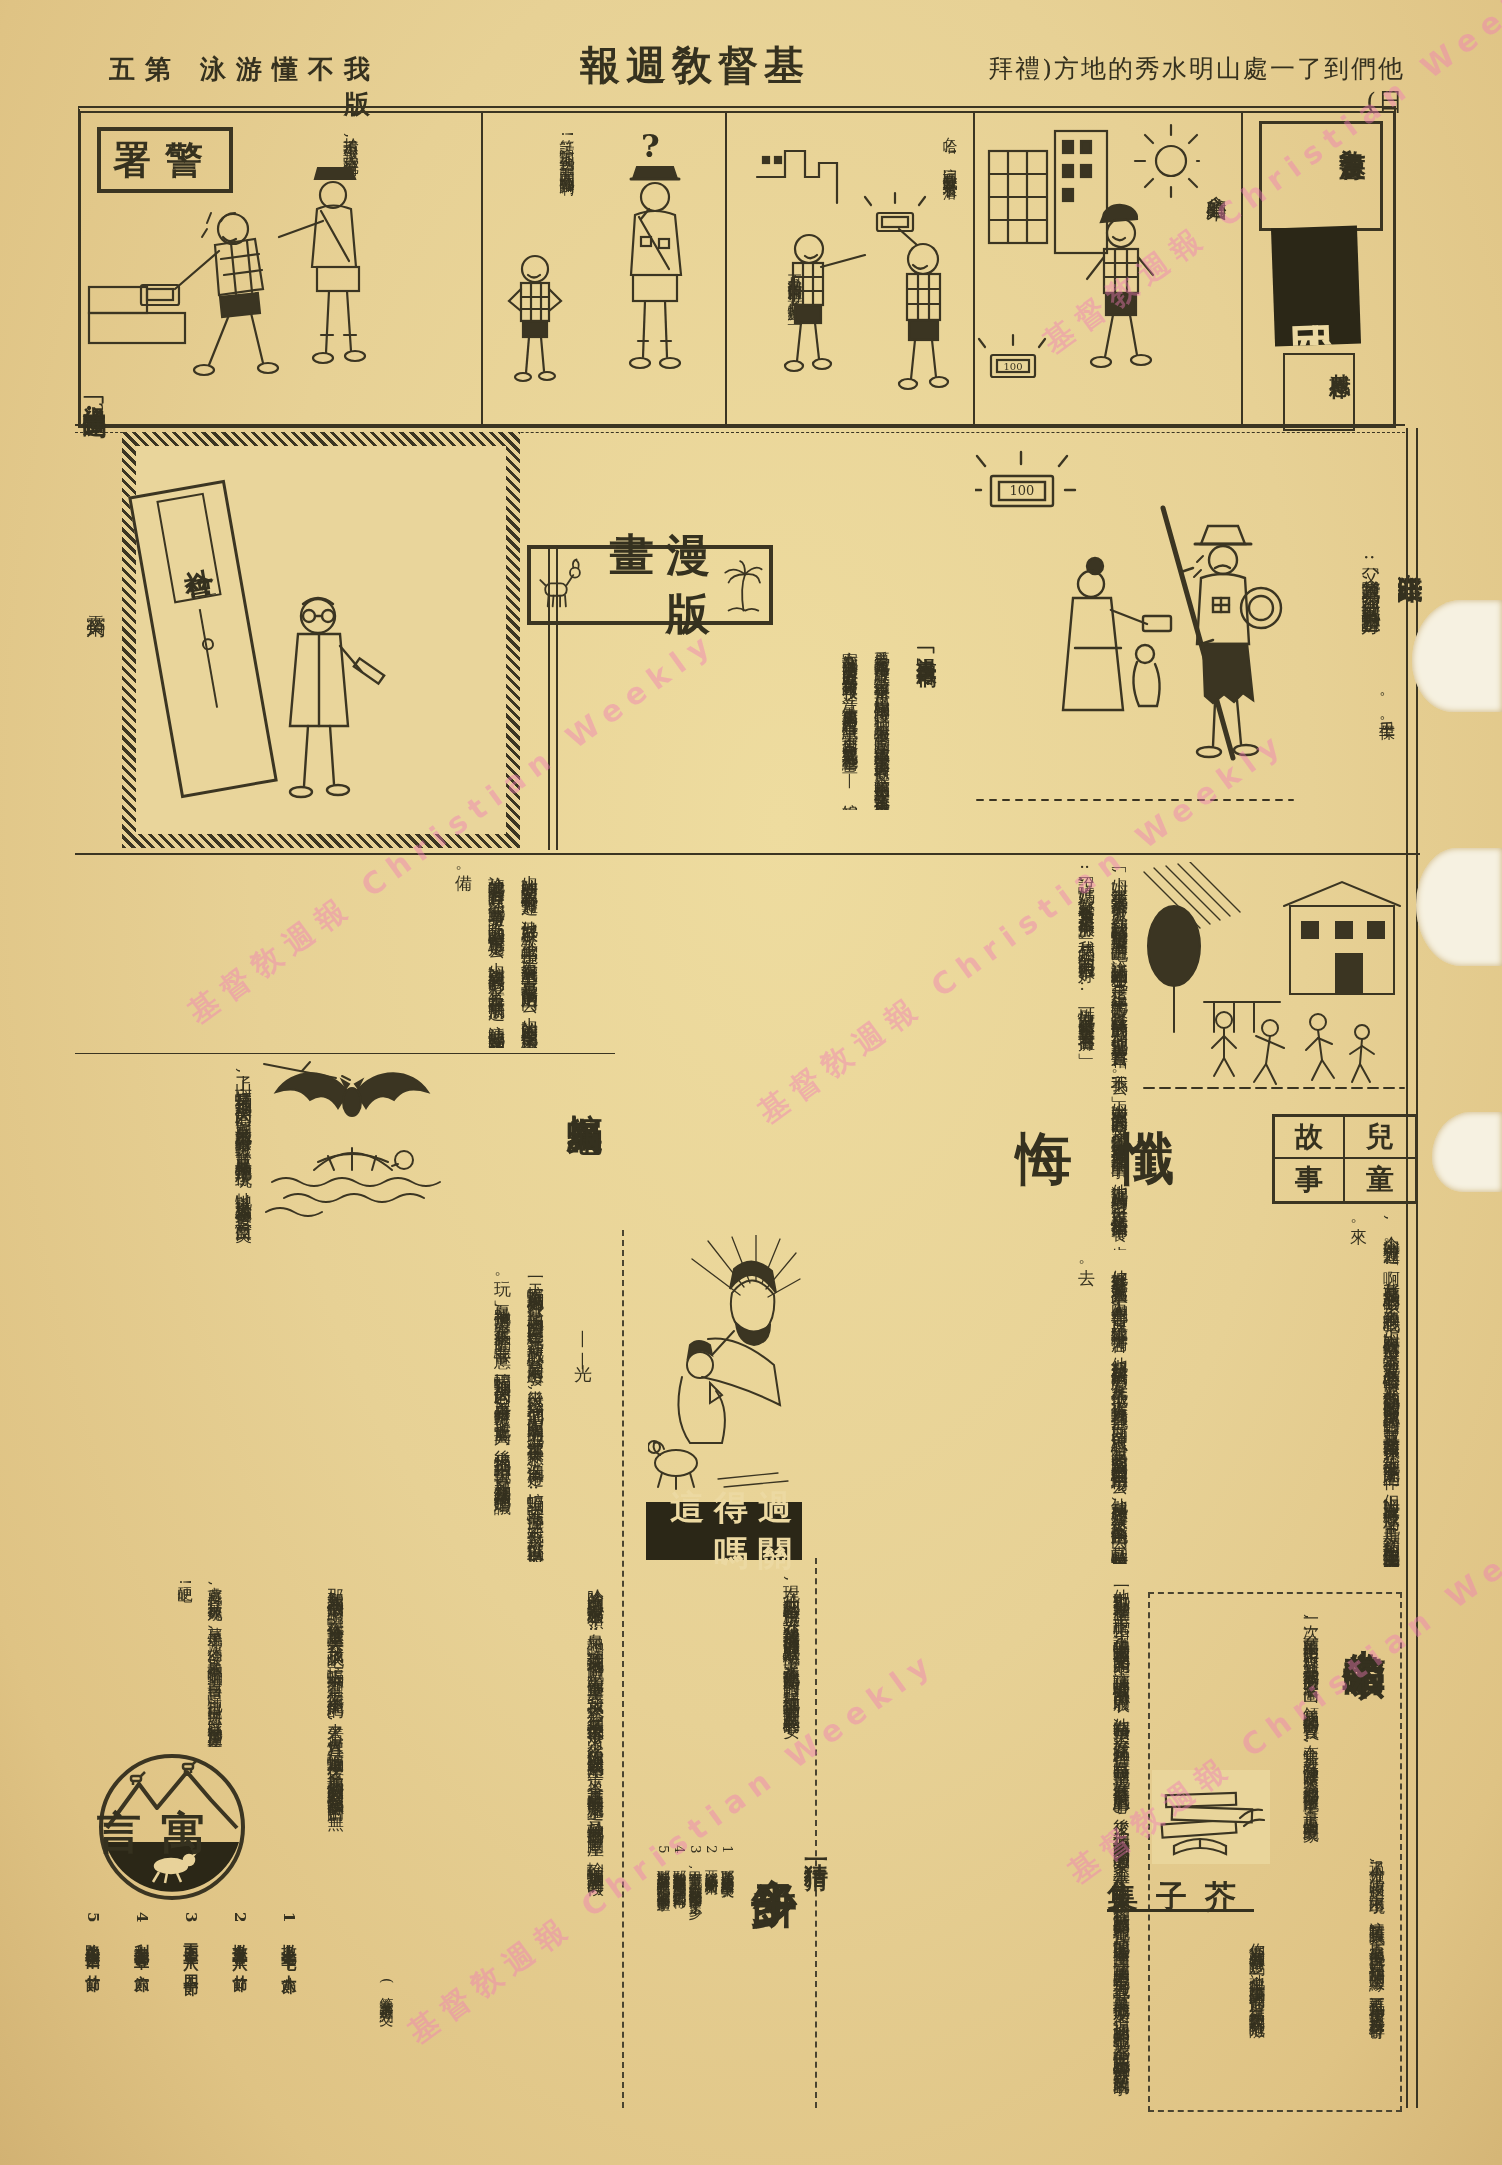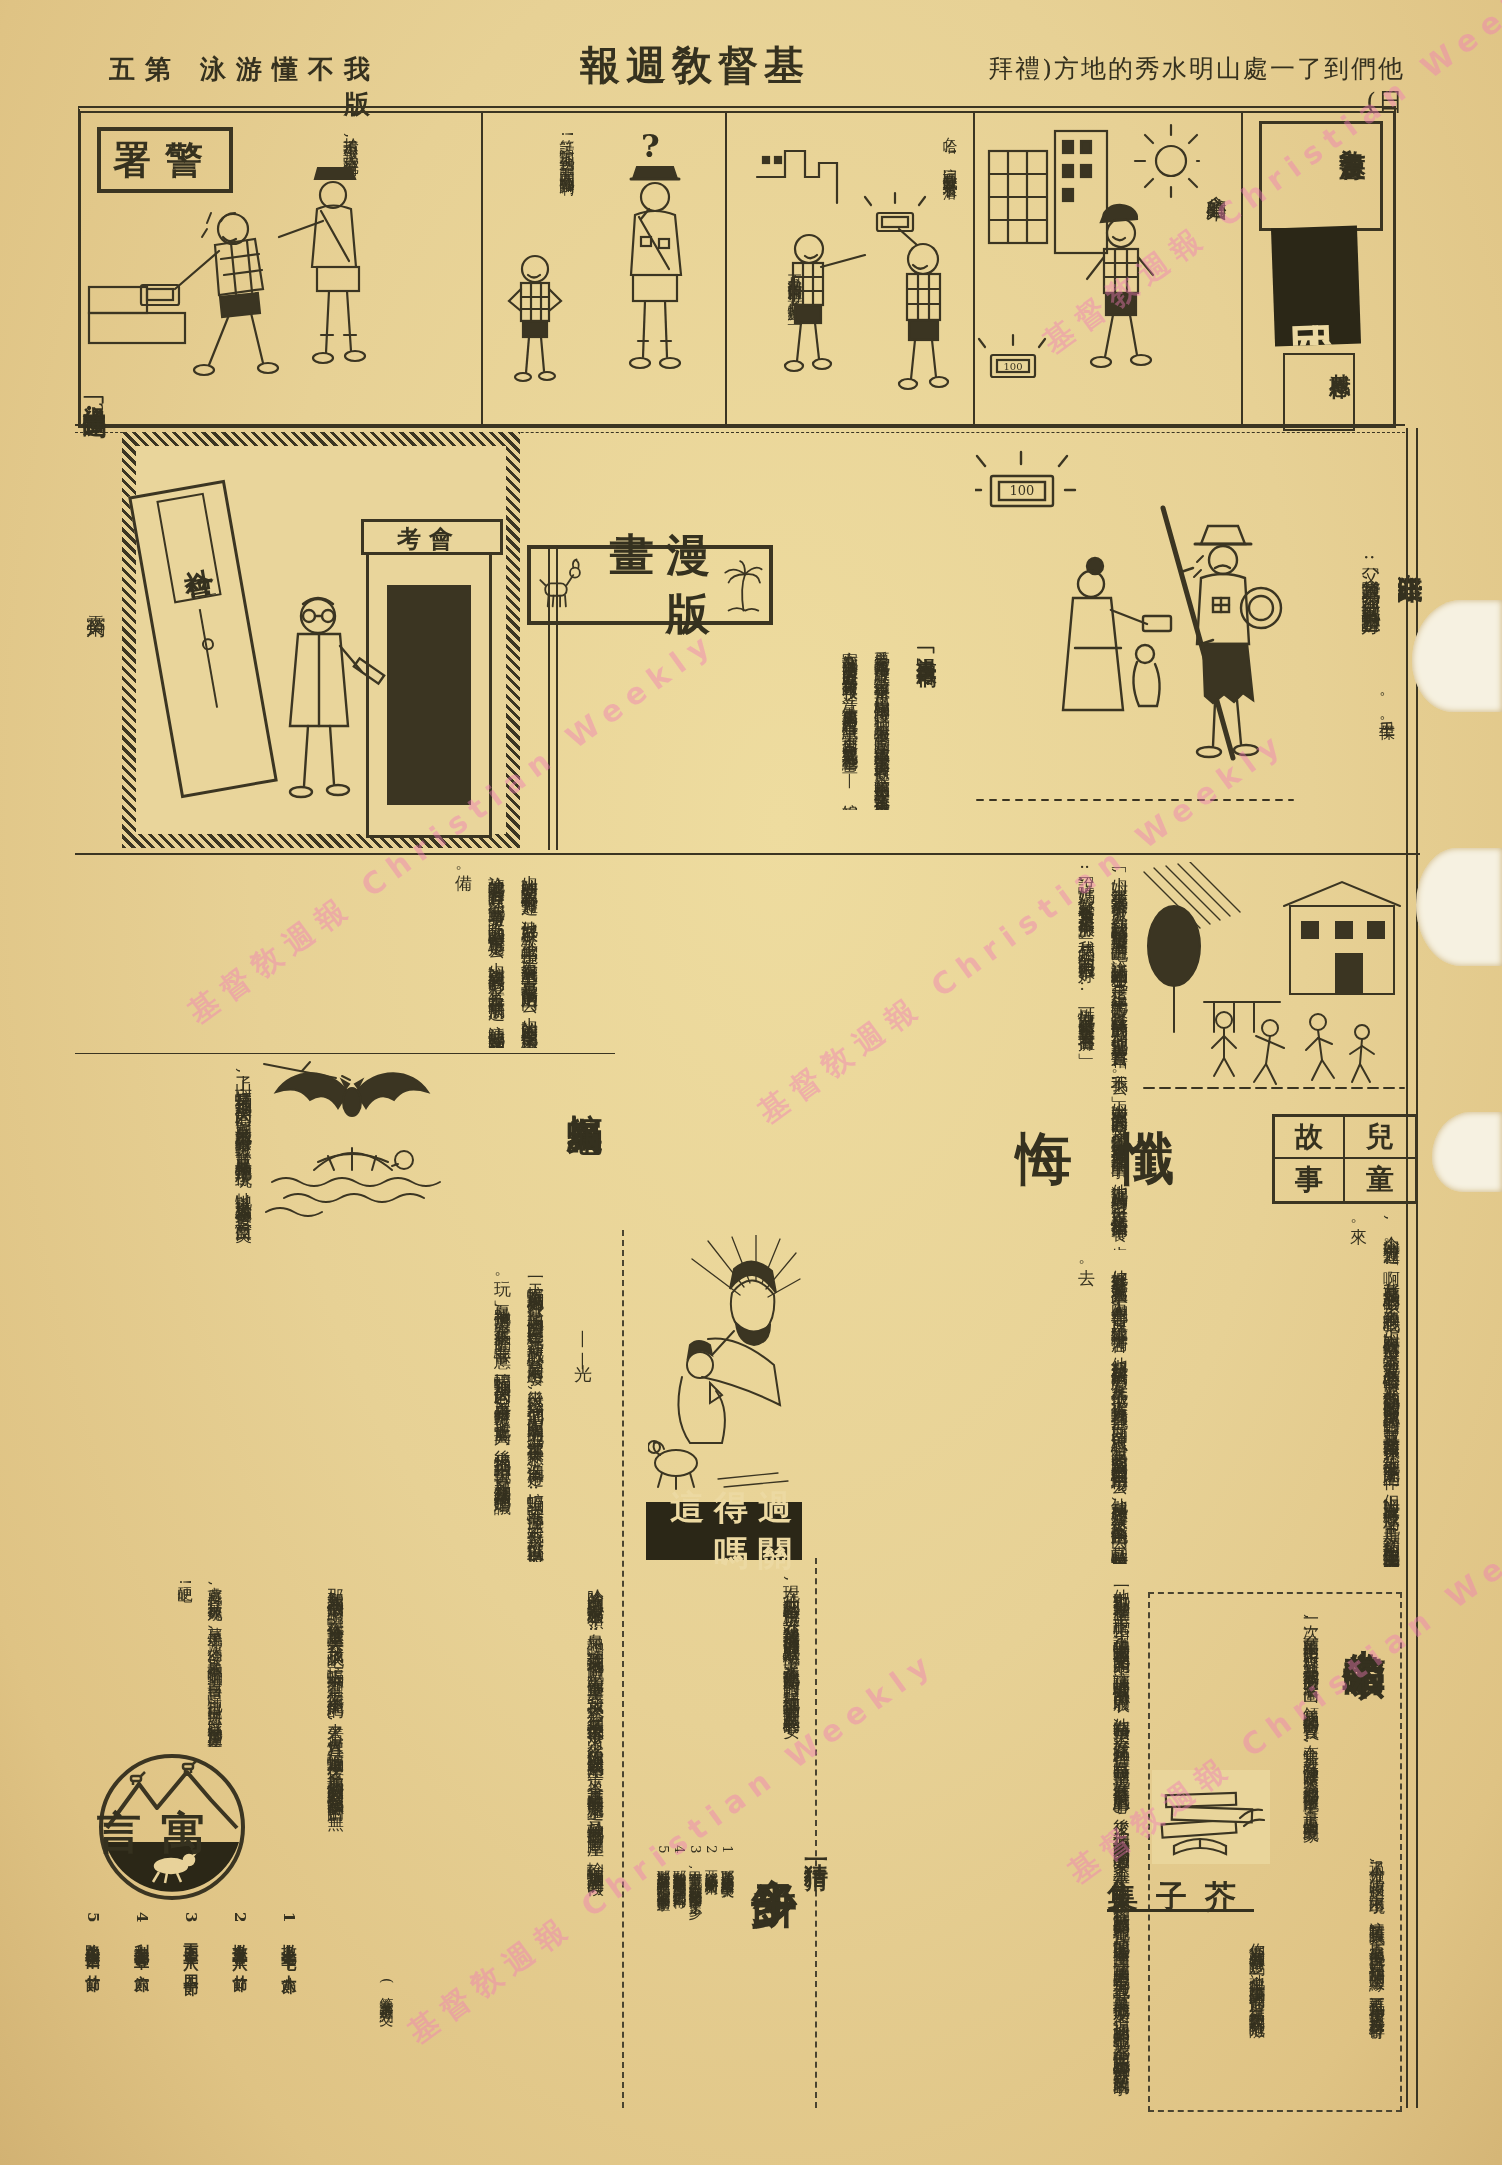--- a/index.html
+++ b/index.html
@@ -209,25 +209,20 @@
 
 <div class="abs hatchframe" style="left:122px;top:432px;width:398px;height:416px;">
   <div class="abs paperfill" style="left:14px;top:14px;right:14px;bottom:14px;">
 
     <div class="abs" style="left:18px;top:40px;width:92px;height:300px;border:3px solid #3b3522;transform:rotate(-10deg);background:#e9d59b;">
       <div class="abs v bold" style="left:24px;top:6px;width:44px;height:100px;border:2px solid #3b3522;font-size:30px;text-align:center;line-height:1.2;">社會</div>
       <div class="abs" style="left:44px;top:150px;width:8px;height:8px;border:2px solid #3b3522;border-radius:50%;"></div>
       <div class="rule" style="left:47px;top:120px;width:2px;height:100px;"></div>
     </div>
 
-    <div class="abs" style="left:230px;top:96px;width:120px;height:290px;border:3px solid #3b3522;background:#e9d59b;">
-      <div class="abs" style="left:-8px;top:-26px;width:136px;height:30px;border:3px solid #3b3522;background:#e9d59b;"></div>
-      <div class="abs rtl bold" style="left:10px;top:-22px;width:100px;font-size:24px;text-align:center;letter-spacing:8px;">會考</div>
-      <div class="abs" style="left:18px;top:40px;width:84px;height:220px;background:#3b3522;"></div>
-    </div>
 
     <svg class="abs" style="left:120px;top:130px;" width="130" height="250" viewBox="0 0 130 250" stroke="#3b3522" stroke-width="2.4" fill="none" stroke-linecap="round">
       <circle cx="62" cy="40" r="17"></circle>
       <circle cx="53" cy="40" r="6"></circle>
         <circle cx="72" cy="40" r="6"></circle>
         <line x1="59" y1="40" x2="66" y2="40"></line>
       <path d="M47,28 q15,-12 30,0"></path>
       <path d="M42,58 h42 l8,92 h-58 z"></path>
       <line x1="63" y1="58" x2="63" y2="150"></line>
       <line x1="84" y1="70" x2="106" y2="96"></line>

